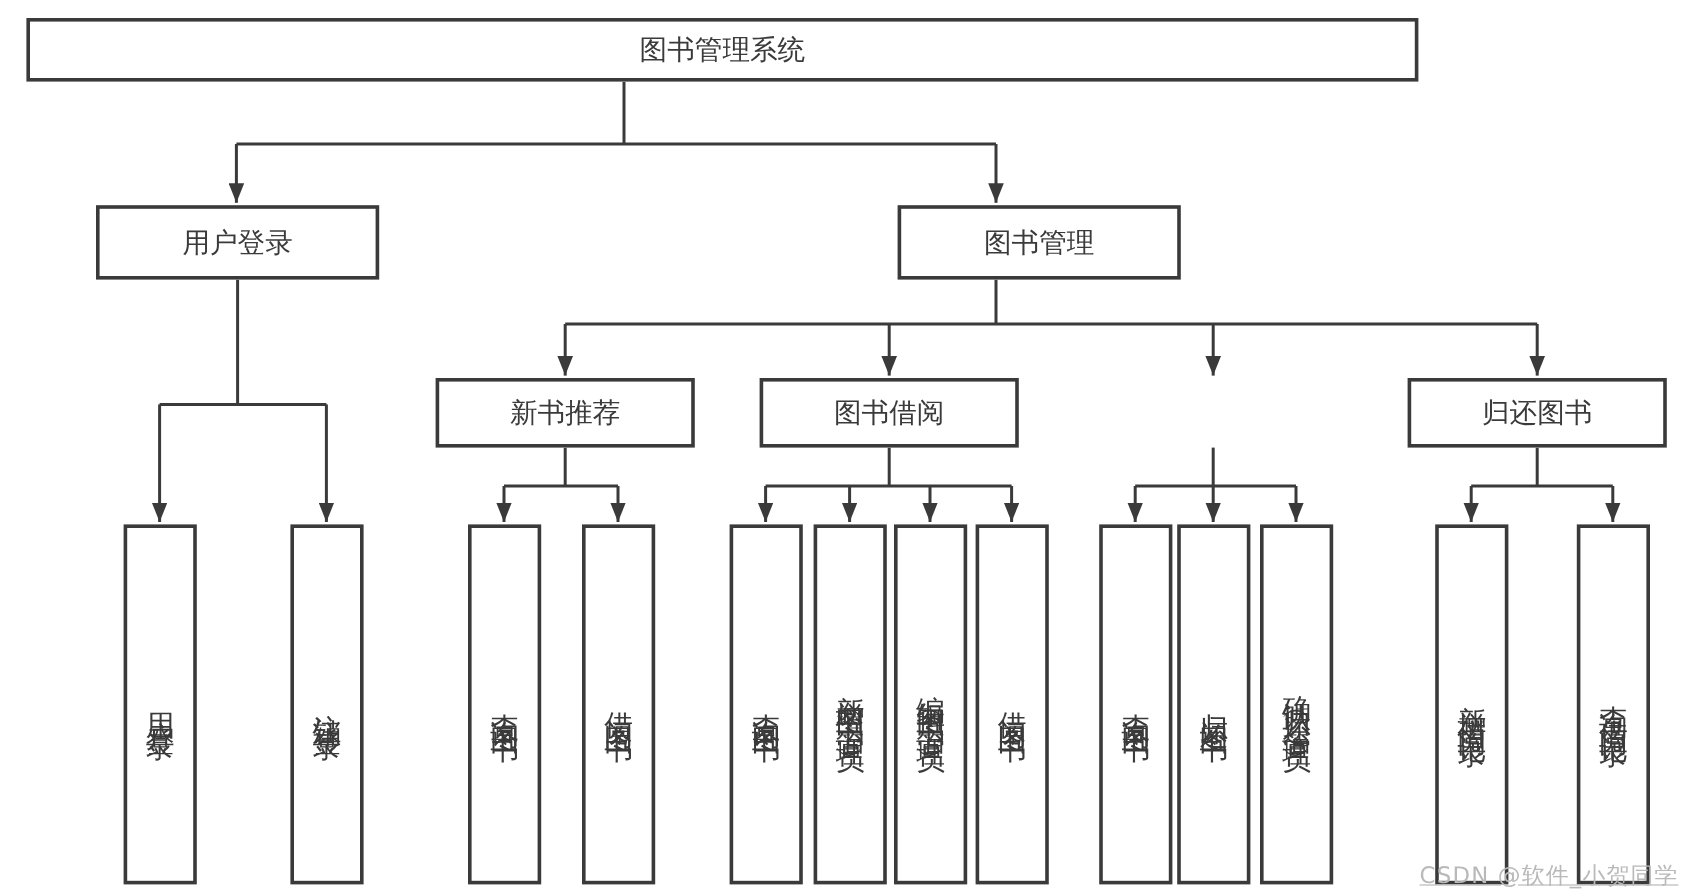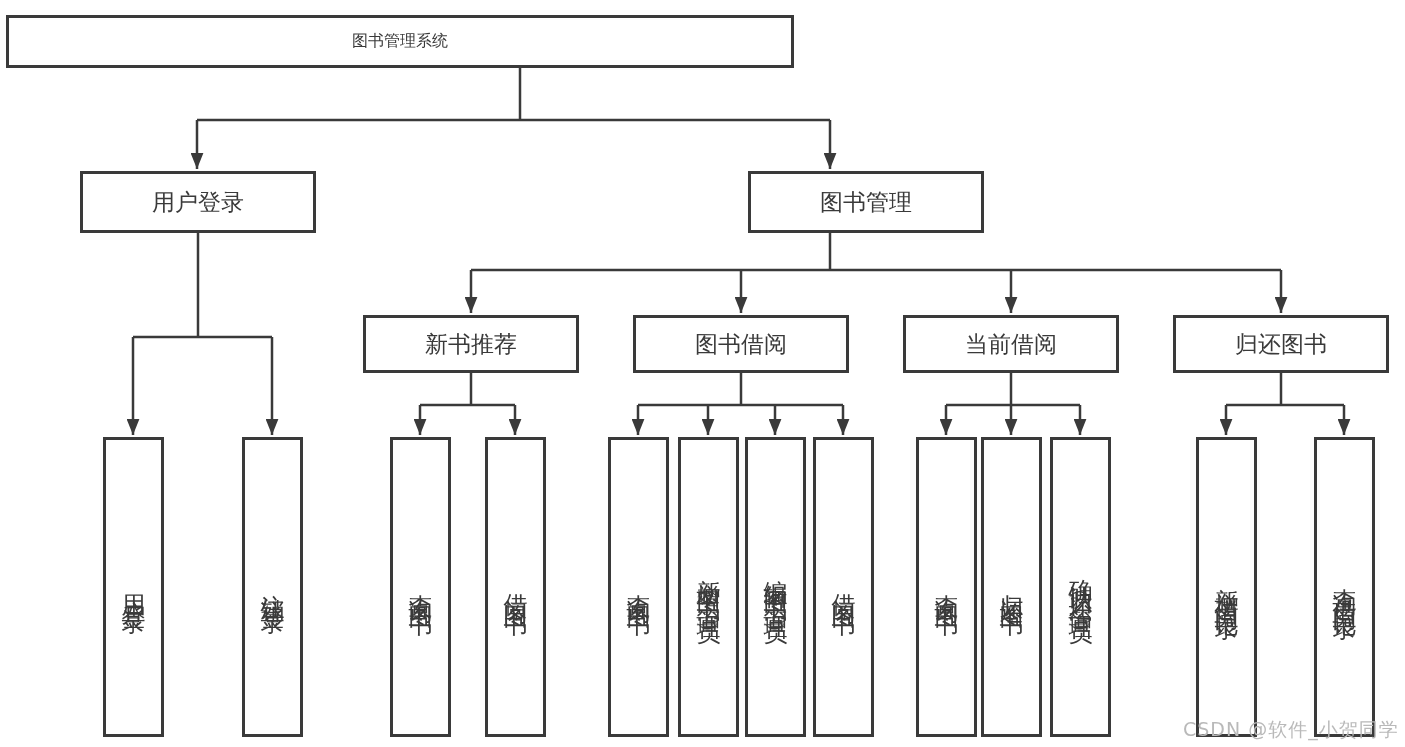--- a/index.html
+++ b/index.html
@@ -33,21 +33,21 @@
     position: absolute;
     background: #fff;
     border: 3px solid var(--line);
     display: flex;
     align-items: center;
     justify-content: center;
     color: var(--text);
     z-index: 2;
   }
 
-  .node-root  { left: 6px;  top: 15px;  width: 788px; height: 53px; font-size: 16px; }
+  .node-root  { left: 22px;  top: 15px;  width: 1160px; height: 53px; font-size: 23px; }
   .node-l2    { top: 171px;  width: 236px; height: 62px; font-size: 23px; }
   .node-login { left: 80px; }
   .node-mgmt  { left: 712px; margin-left: 36px; }
 
   .node-l3    { top: 315px;  width: 216px; height: 58px; font-size: 23px; }
   .node-l3-0  { left: 363px; }
   .node-l3-1  { left: 633px; }
   .node-l3-2  { left: 903px; }
   .node-l3-3  { left: 1173px; }
 
@@ -89,20 +89,21 @@
 
   .watermark {
     position: absolute;
     left: 1183px;
     top: 717px;
     font-size: 19px;
     letter-spacing: 1px;
     color: var(--watermark-color);
     z-index: 5;
     white-space: nowrap;
+    text-decoration: underline;
   }
 </style>
 </head>
 <body>
 
 <div class="stage">
 
   <svg class="connectors" viewBox="0 0 1405 747" xmlns="http://www.w3.org/2000/svg">
     <defs>
       <marker id="arrow" viewBox="0 0 10 8" refX="10" refY="4" markerWidth="6.5" markerHeight="5.2" orient="auto">
@@ -161,23 +162,20 @@
   <div class="node node-l2 node-mgmt">
     <span>图书管理</span>
   </div>
 
   <div class="node node-l3 node-l3-1">
     <span>图书借阅</span>
   </div>
   <div class="node node-l3 node-l3-0">
     <span>新书推荐</span>
   </div>
-  <div class="node node-l3 node-l3-2">
-    <span>当前借阅</span>
-  </div>
   <div class="node node-l3 node-l3-3">
     <span>归还图书</span>
   </div>
 
   <div class="leaf leaf-a1">
     <span class="vtext">用户登录</span>
   </div>
   <div class="leaf leaf-a2">
     <span class="vtext">注销登录</span>
   </div>

